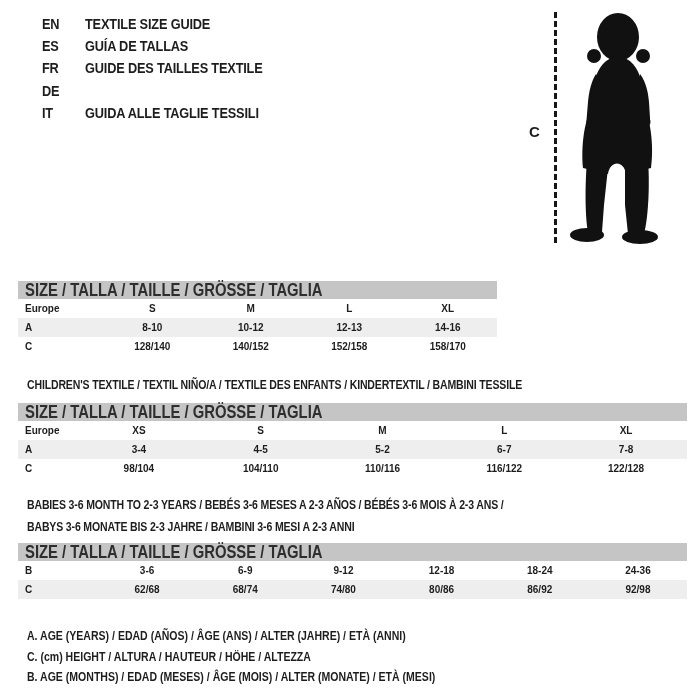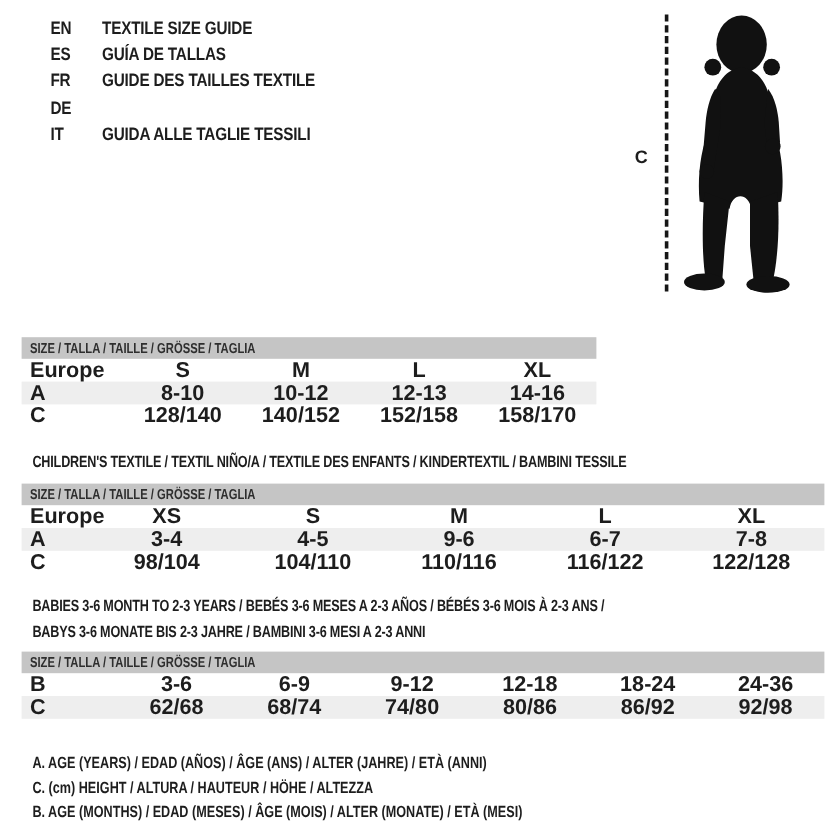--- a/index.html
+++ b/index.html
@@ -26,22 +26,22 @@
   .sec-title { position:absolute; left:27px; font-size:13.5px; letter-spacing:-0.2px; }
   .title-1 { top:251px; }
   .title-2 { top:377px; }
   .title-3 { top:494px; line-height:22px; }
 
   
   .table { position:absolute; left:18px; }
   .t1 { top:281px; width:479px; }
   .t2 { top:403px; width:669px; }
   .t3 { top:543px; width:669px; }
-  .bar { height:18px; line-height:18px; background:#c5c5c5; color:#2e2e2e; padding-left:7px; font-size:12px; }
-  .trow { display:flex; height:19px; align-items:center; font-size:18px; }
+  .bar { height:18px; line-height:18px; background:#c5c5c5; color:#2e2e2e; padding-left:7px; font-size:19px; }
+  .trow { display:flex; height:19px; align-items:center; font-size:10px; }
   .trow.shaded { background:#eeeeee; }
   .lbl { padding-left:7px; }
   .t1 .lbl { width:85px; }
   .t2 .lbl { width:60px; }
   .t3 .lbl { width:80px; }
   .cell { flex:1; text-align:center; }
 
   
   .legend { position:absolute; left:27px; top:625px; }
   .legend-line { height:20.7px; font-size:13.5px; display:flex; align-items:center; }
@@ -125,21 +125,21 @@
       <span class="cell">XS</span>
       <span class="cell">S</span>
       <span class="cell">M</span>
       <span class="cell">L</span>
       <span class="cell">XL</span>
     </div>
     <div class="trow shaded">
       <span class="lbl">A</span>
       <span class="cell">3-4</span>
       <span class="cell">4-5</span>
-      <span class="cell">9-6</span>
+      <span class="cell">5-2</span>
       <span class="cell">6-7</span>
       <span class="cell">7-8</span>
     </div>
     <div class="trow">
       <span class="lbl">C</span>
       <span class="cell">98/104</span>
       <span class="cell">104/110</span>
       <span class="cell">110/116</span>
       <span class="cell">116/122</span>
       <span class="cell">122/128</span>

